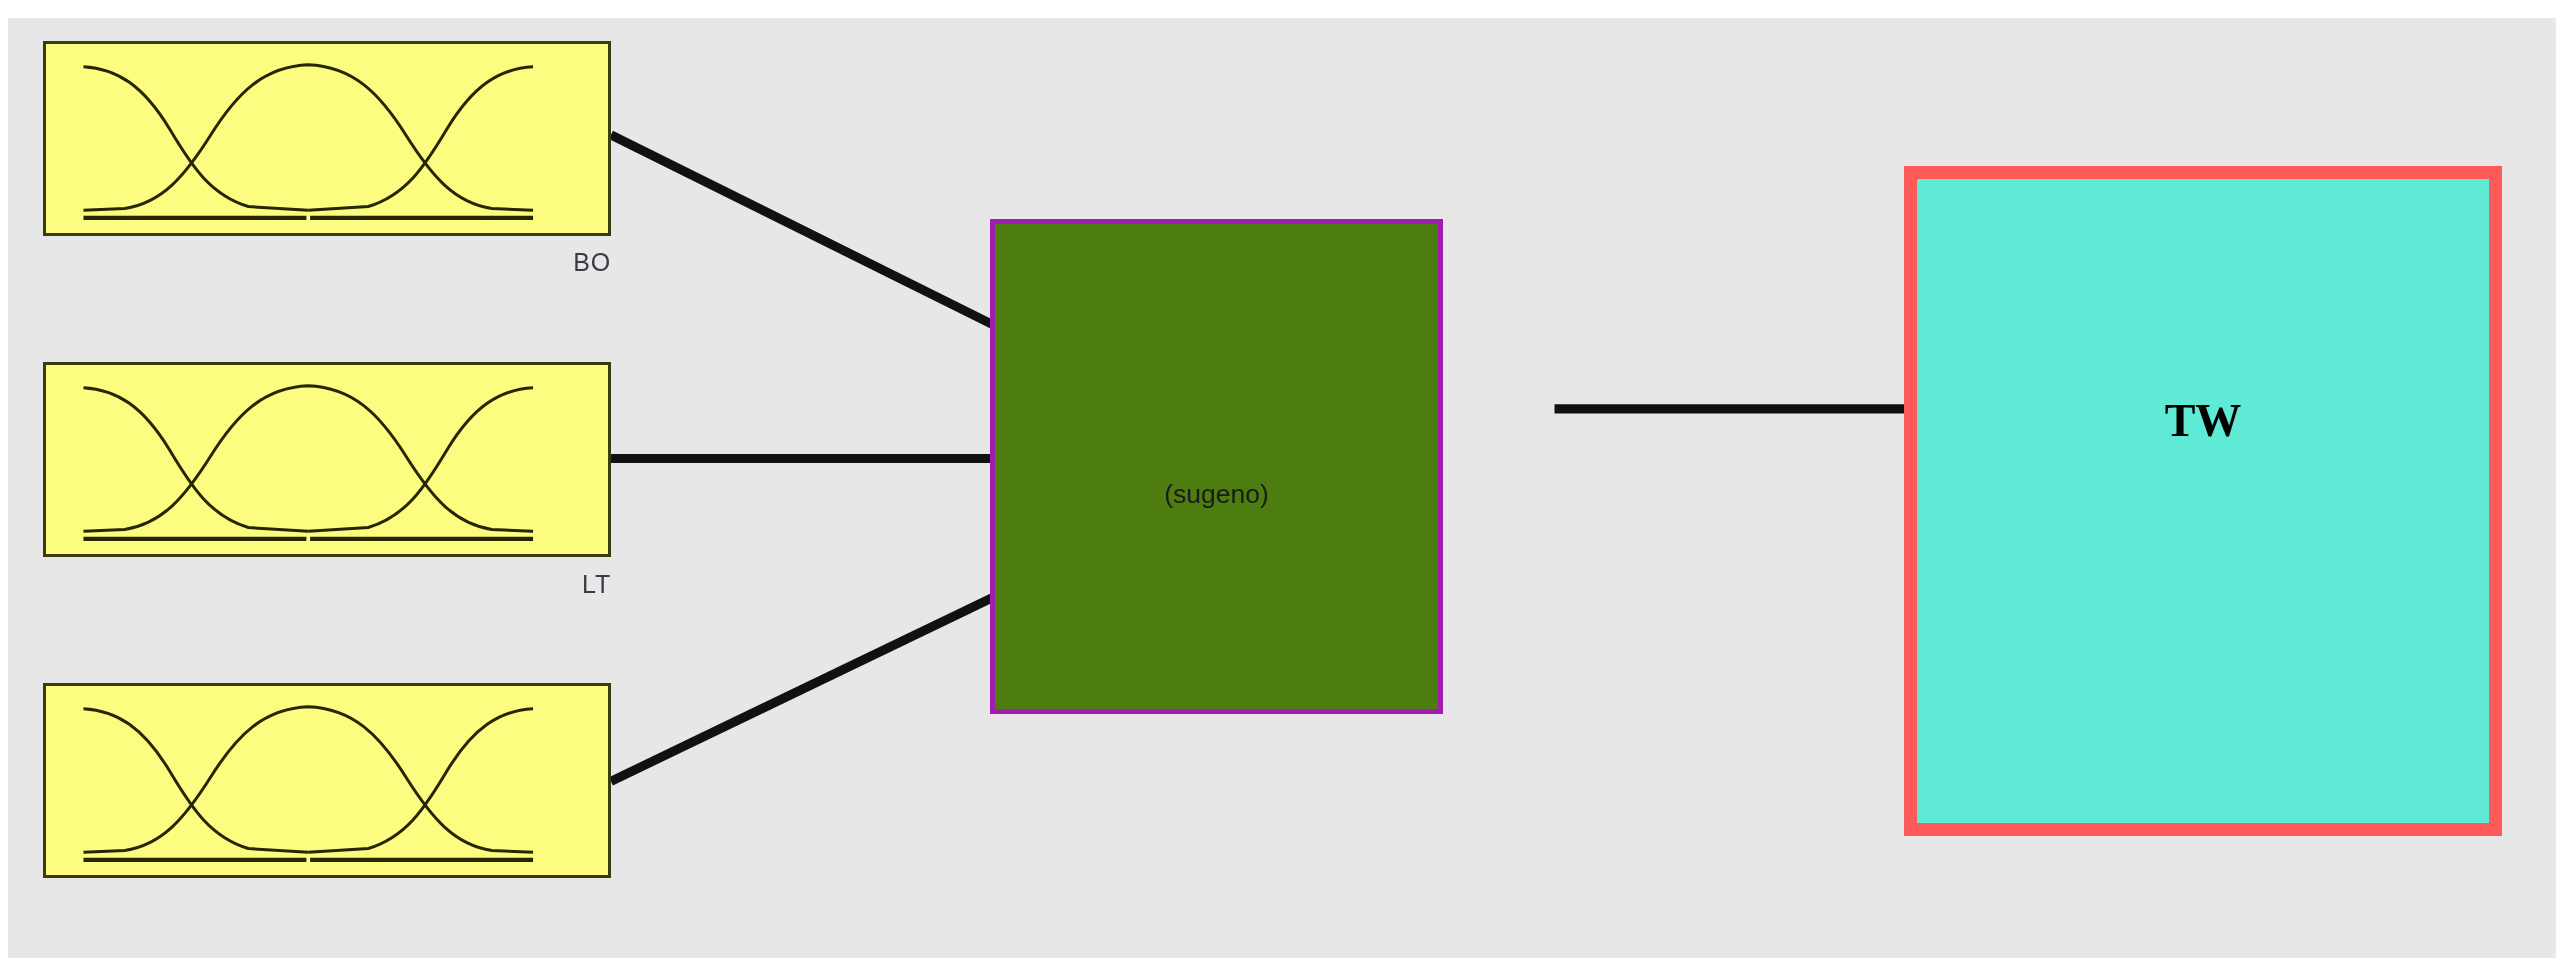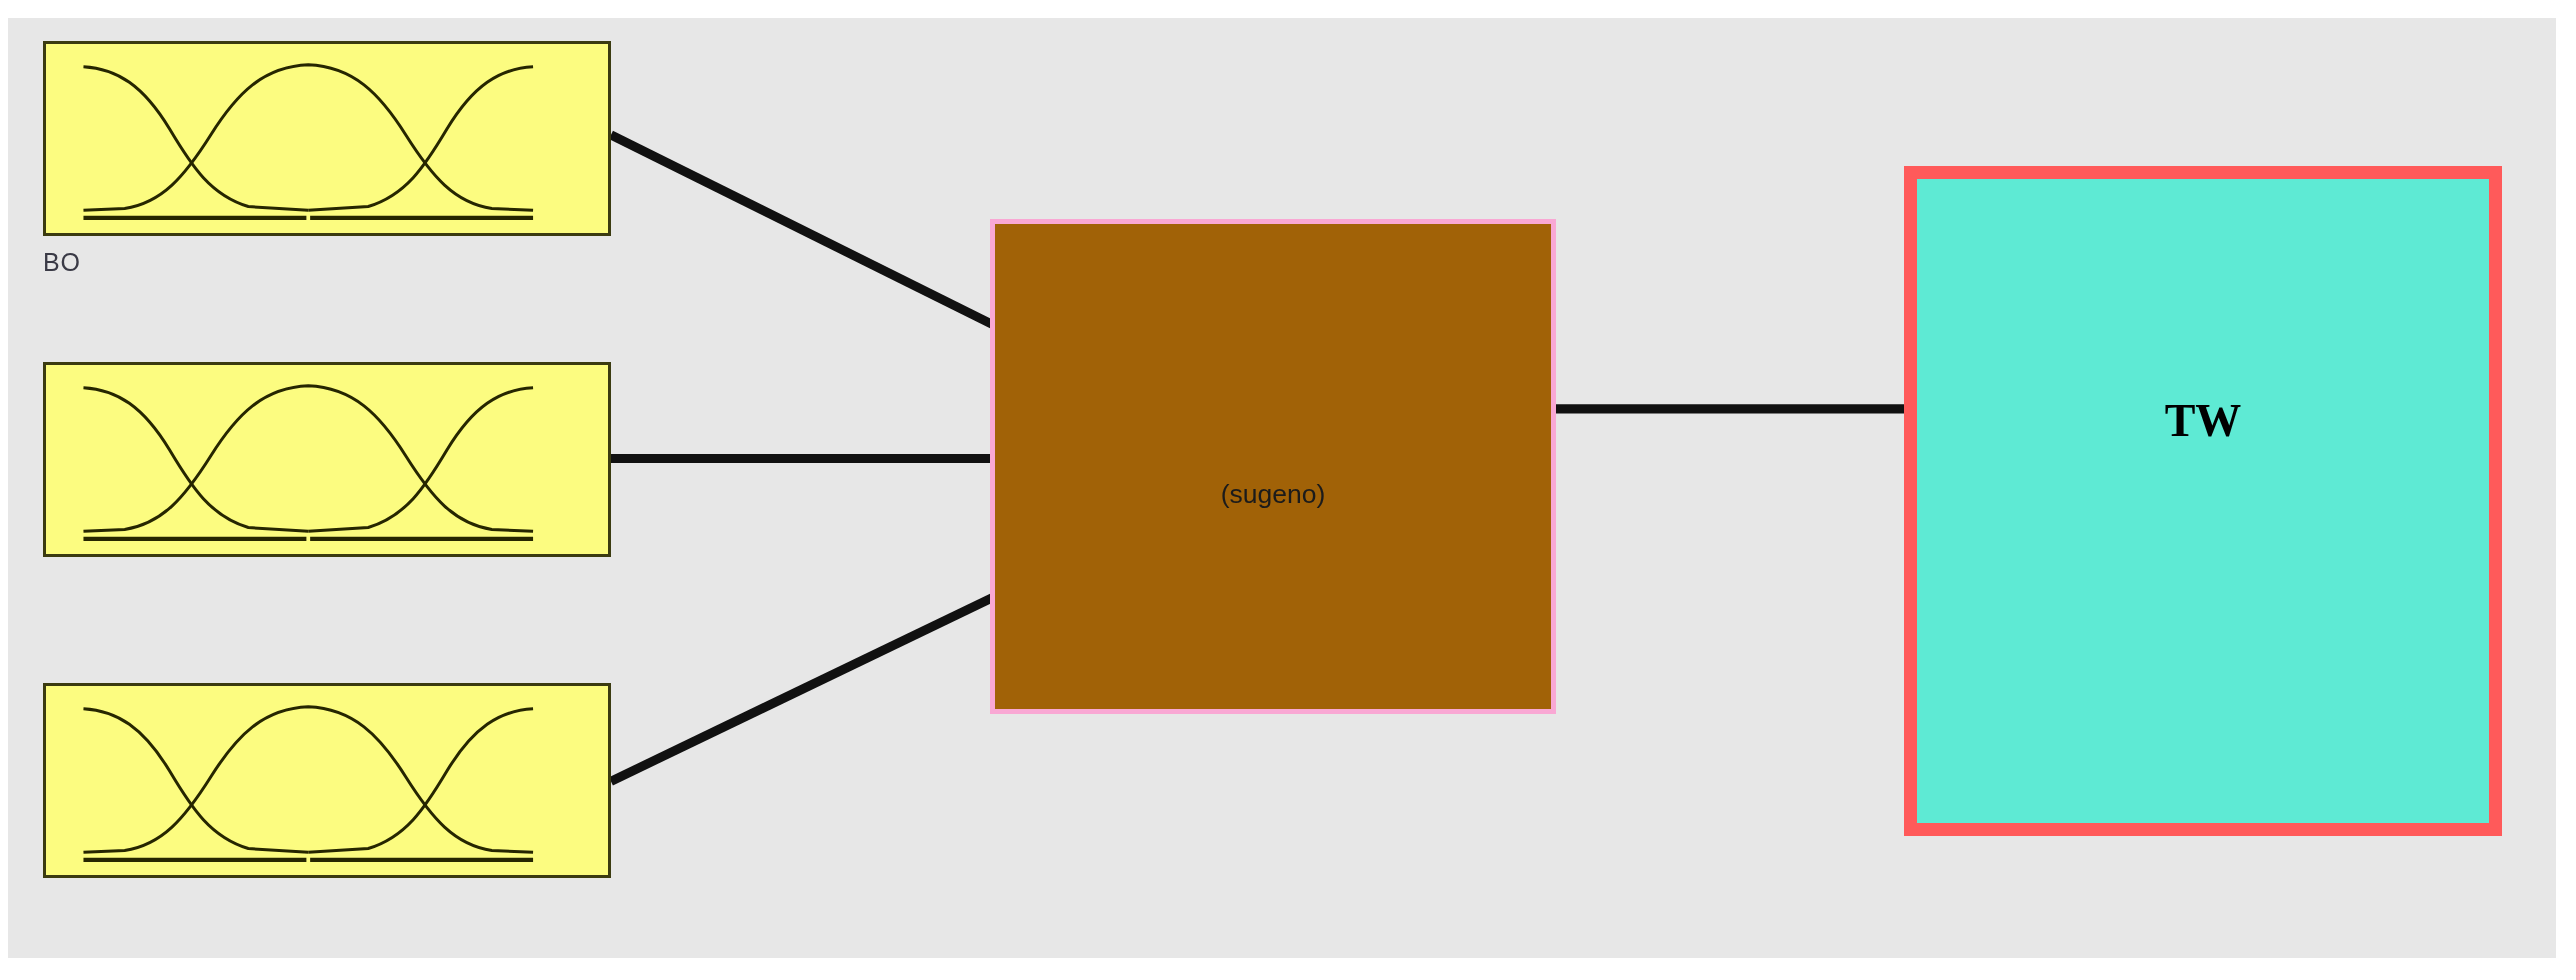--- a/index.html
+++ b/index.html
@@ -57,39 +57,39 @@
   .mf-svg {
     display: block;
     width: 100%;
     height: 100%;
   }
 
   .input-label {
     position: absolute;
     width: 568px;
     left: 43px;
-    text-align: left;
+    text-align: right;
     font-size: 25px;
     color: #3a3a46;
     letter-spacing: 0.8px;
     font-family: "Liberation Sans", sans-serif;
   }
   .input-label.bo { top: 248px; }
   .input-label.lt { top: 570px; }
   .input-label.ia { top: 891px; }
 
   
   .engine-block {
     position: absolute;
     left: 990px;
     top: 219px;
-    width: 566px;
+    width: 453px;
     height: 495px;
-    background: #a16207;
-    border: 5px solid #f9a8d4;
+    background: #4d7c0f;
+    border: 5px solid #a21caf;
     box-sizing: border-box;
   }
   .engine-name {
     position: absolute;
     left: 0;
     top: 132px;
     width: 100%;
     text-align: center;
     font-size: 28px;
     color: #f4f4f4;
@@ -175,20 +175,21 @@
   <div class="input-block lt">
     <svg class="mf-svg" viewBox="0 0 300 100" preserveAspectRatio="none">
       <g fill="none" stroke="#262600" stroke-width="1.6" vector-effect="non-scaling-stroke">
         <path d="M20,12 C38,13 52,22 66,45 C78,65 88,80 108,86 L140,88"></path>
         <path d="M20,88 L42,87 C62,84 74,70 88,48 C102,26 116,12 140,11 C164,12 178,26 192,48 C206,70 218,84 238,87 L260,88"></path>
         <path d="M140,88 L172,86 C192,80 202,65 214,45 C228,22 242,13 260,12"></path>
         <path d="M20,92 L139,92 M141,92 L260,92" stroke-width="2.2"></path>
       </g>
     </svg>
   </div>
+  <div class="input-label lt">LT</div>
 
   <div class="input-block ia">
     <svg class="mf-svg" viewBox="0 0 300 100" preserveAspectRatio="none">
       <g fill="none" stroke="#262600" stroke-width="1.6" vector-effect="non-scaling-stroke">
         <path d="M20,12 C38,13 52,22 66,45 C78,65 88,80 108,86 L140,88"></path>
         <path d="M20,88 L42,87 C62,84 74,70 88,48 C102,26 116,12 140,11 C164,12 178,26 192,48 C206,70 218,84 238,87 L260,88"></path>
         <path d="M140,88 L172,86 C192,80 202,65 214,45 C228,22 242,13 260,12"></path>
         <path d="M20,92 L139,92 M141,92 L260,92" stroke-width="2.2"></path>
       </g>
     </svg>

